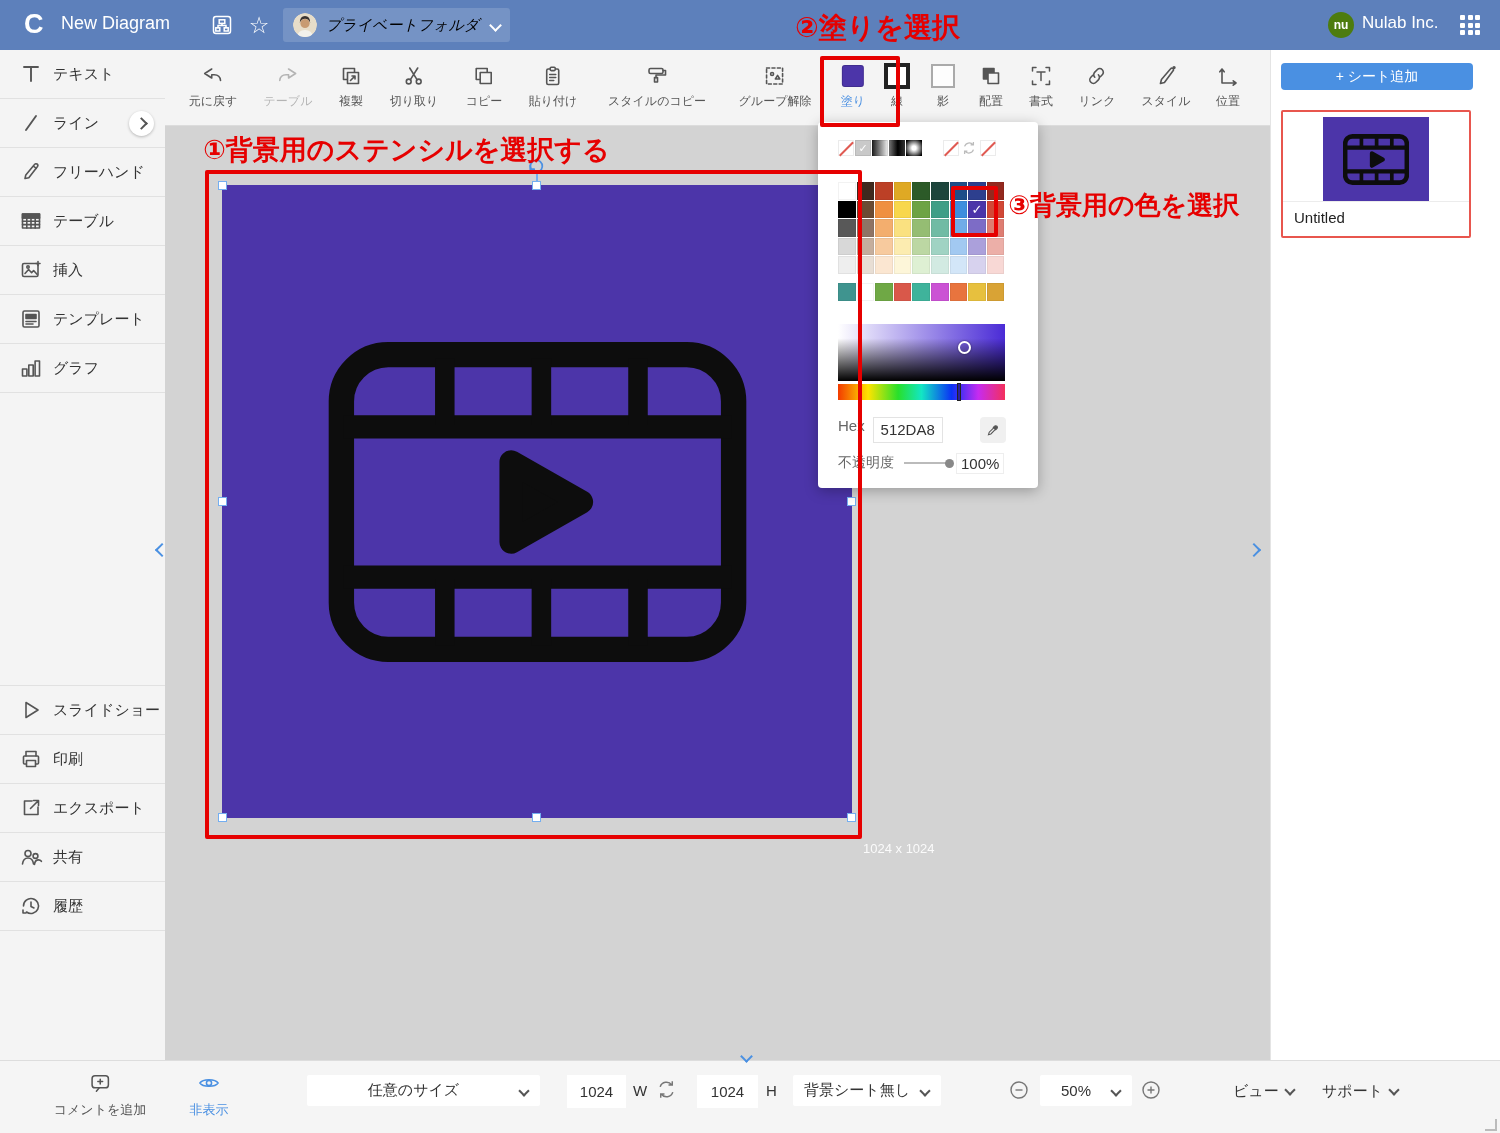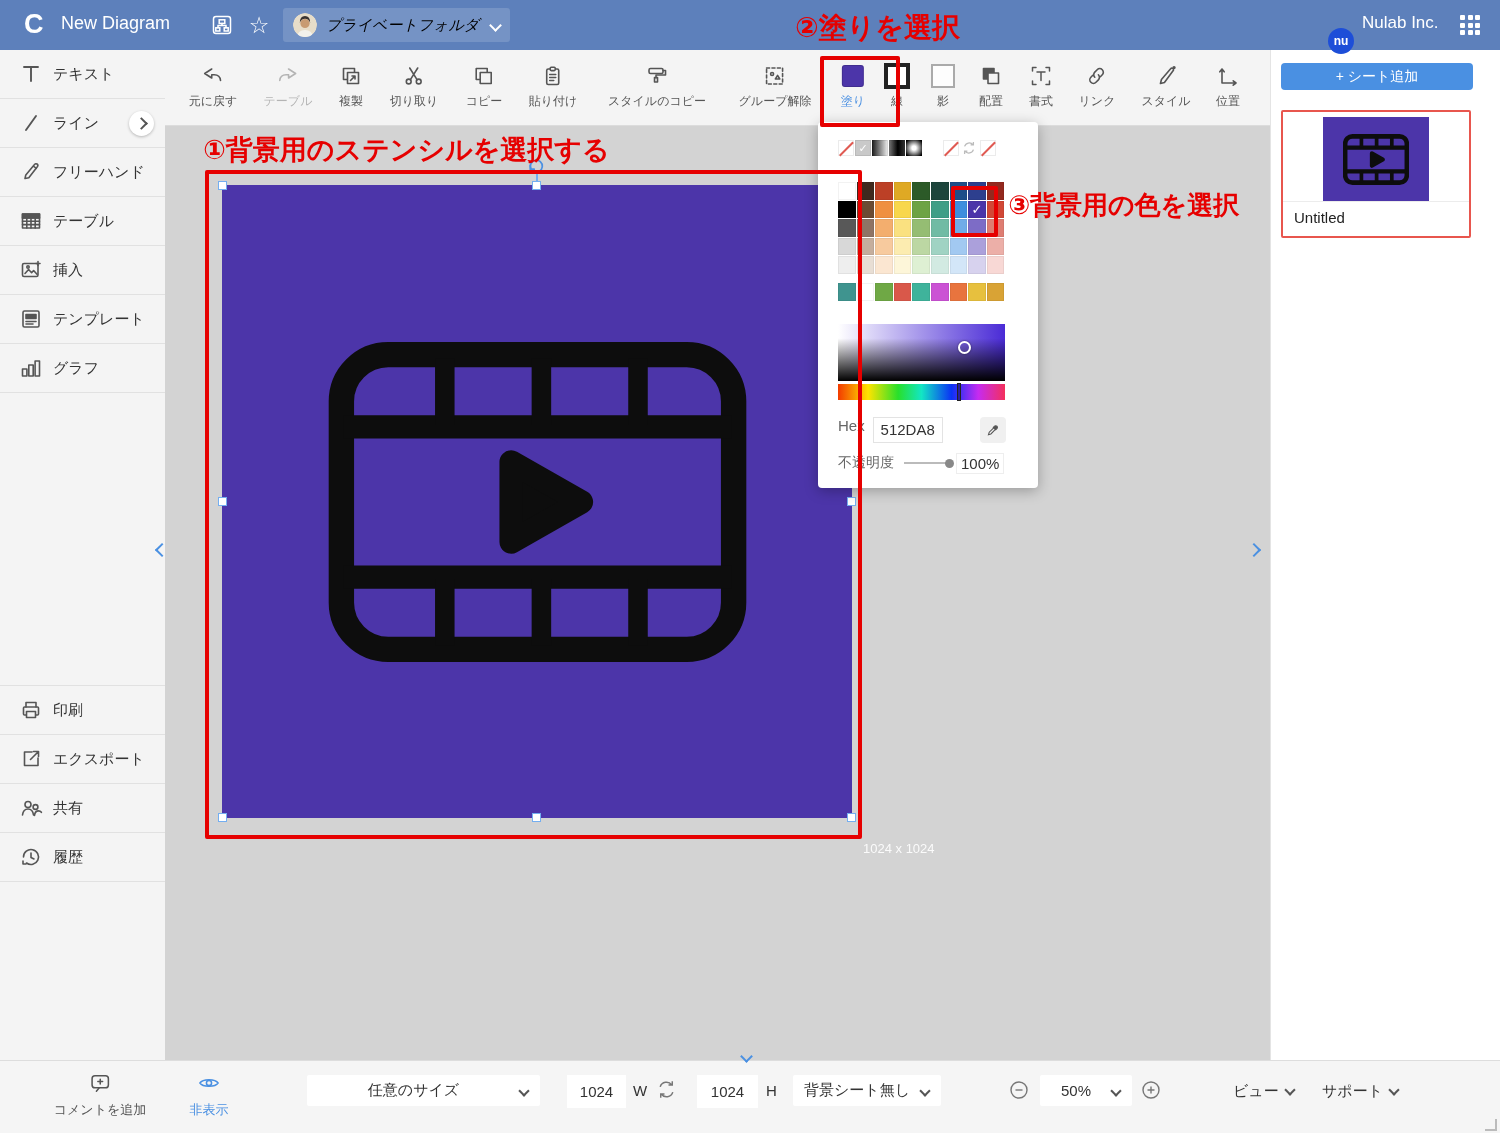--- a/index.html
+++ b/index.html
@@ -7,21 +7,21 @@
        font-family:"Liberation Sans","DejaVu Sans",sans-serif;-webkit-font-smoothing:antialiased;}
   
   .header{position:absolute;left:0;top:0;width:1500px;height:50px;background:#5d80bb;z-index:50;display:flex;align-items:center;}
   .logo-c{position:absolute;left:24px;top:9px;color:#fff;font-size:27px;font-weight:bold;}
   .doc-title{position:absolute;left:61px;top:13px;color:#fff;font-size:18px;}
   .hd-icon{position:absolute;top:12px;width:26px;height:26px;display:flex;align-items:center;justify-content:center;}
   .star{color:#fff;font-size:23px;line-height:26px;}
   .folder-pill{position:absolute;left:283px;top:8px;width:227px;height:34px;background:rgba(255,255,255,.15);border-radius:3px;display:flex;align-items:center;padding:0 10px;box-sizing:border-box;}
   .avatar{width:24px;height:24px;border-radius:50%;overflow:hidden;flex:0 0 auto;}
   .folder-pill .lbl{color:#000000;font-size:15px;margin-left:9px;flex:1;font-style:italic;}
-  .nu-circle{position:absolute;left:1328px;top:12px;width:26px;height:26px;border-radius:50%;background:#1d4ed8;color:#fff;font-size:12px;font-weight:bold;display:flex;align-items:center;justify-content:center;margin-top:16px;}
+  .nu-circle{position:absolute;left:1328px;top:12px;width:26px;height:26px;border-radius:50%;background:#4d7c0f;color:#fff;font-size:12px;font-weight:bold;display:flex;align-items:center;justify-content:center;}
   .org-name{position:absolute;left:1362px;top:13px;color:#fff;font-size:17px;}
   .apps-grid{position:absolute;left:1460px;top:15px;display:grid;grid-template-columns:repeat(3,5px);grid-gap:2.5px;}
   .apps-grid i{width:5px;height:5px;background:#fff;border-radius:1px;}
   .chev{display:inline-block;width:7px;height:7px;border-right:2px solid #555;border-bottom:2px solid #555;transform:rotate(45deg);}
   .chev.white{border-color:#fff;}
   .chev.right{transform:rotate(-45deg);}
   
   .toolbar{position:absolute;left:165px;top:50px;width:1105px;height:75px;background:#f4f4f4;border-bottom:1px solid #dcdcdc;z-index:10;}
   .titem{position:absolute;top:10px;transform:translateX(-50%);text-align:center;white-space:nowrap;cursor:pointer;}
   .ticon{height:32px;display:flex;align-items:center;justify-content:center;}
@@ -206,20 +206,26 @@
           <rect x="3.5" y="13" width="4.4" height="7"></rect>
           <rect x="9.8" y="9" width="4.4" height="11"></rect>
           <rect x="16.1" y="5" width="4.4" height="15"></rect>
         </svg>
       <span class="slabel">グラフ</span>
     </div>
 
     <div class="sgroup2">
       <div class="srow">
         <svg width="24" height="24" viewBox="0 0 24 24">
+            <path d="M7 4.5l12 7.5-12 7.5z"></path>
+          </svg>
+        <span class="slabel">スライドショー</span>
+      </div>
+      <div class="srow">
+        <svg width="24" height="24" viewBox="0 0 24 24">
             <path d="M7 9V4.5h10V9"></path>
             <rect x="4.5" y="9" width="15" height="8" rx="1"></rect>
             <rect x="7.5" y="13.5" width="9" height="6" fill="#f4f4f4"></rect>
           </svg>
         <span class="slabel">印刷</span>
       </div>
       <div class="srow">
         <svg width="24" height="24" viewBox="0 0 24 24">
             <path d="M13 5H5.5v13.5H19V11 M11.5 12.5L19 5 M14.5 4.5H19.5V9.5"></path>
           </svg>

